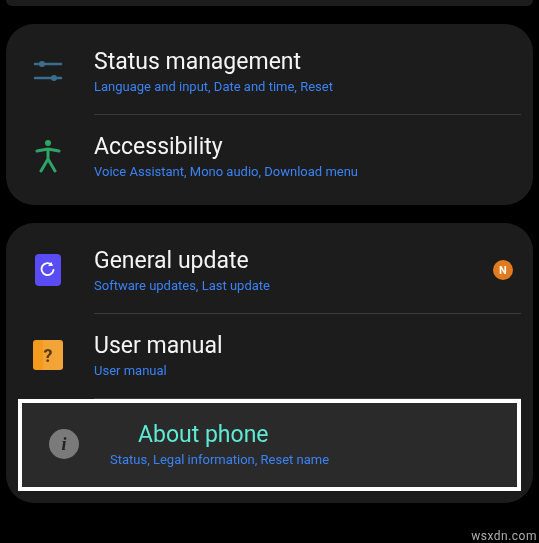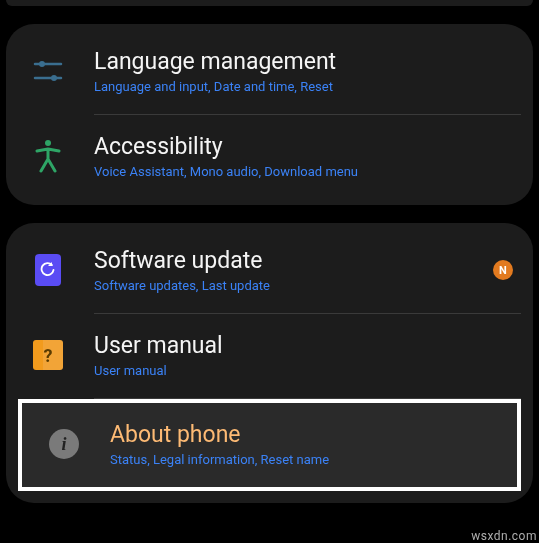--- a/index.html
+++ b/index.html
@@ -70,21 +70,22 @@
       align-items: center;
       justify-content: center;
       margin-left: 8px;
     }
     .highlight {
       border: 4px solid #fff;
       margin: 0 12px 6px 12px;
       background: #2a2a2a;
     }
     .highlight .item-title {
-      color: #fdba74;
+      color: #5eead4;
+      margin-left: 28px;
     }
     .watermark {
       position: absolute;
       right: 2px;
       bottom: 0;
       color: #aeaeae;
       font-size: 12px;
       letter-spacing: 0.5px;
     }
     
@@ -117,21 +118,21 @@
   <div class="item">
     <div class="item-icon">
       <svg width="30" height="26" viewBox="0 0 30 26">
         <line x1="2" y1="6" x2="28" y2="6" stroke="#3a6e8f" stroke-width="2.5" stroke-linecap="round"></line>
         <circle cx="9" cy="6" r="3" fill="#3a6e8f"></circle>
         <line x1="2" y1="20" x2="28" y2="20" stroke="#3a6e8f" stroke-width="2.5" stroke-linecap="round"></line>
         <circle cx="21" cy="20" r="3" fill="#3a6e8f"></circle>
       </svg>
     </div>
     <div class="item-text">
-      <div class="item-title">Language management</div>
+      <div class="item-title">Status management</div>
       <div class="item-subtitle">Language and input, Date and time, Reset</div>
     </div>
   </div>
 
   <div class="divider"></div>
 
   <div class="item">
     <div class="item-icon">
       <svg width="30" height="34" viewBox="0 0 30 34">
         <circle cx="15" cy="4" r="3" fill="#2ea566"></circle>
@@ -151,21 +152,21 @@
   <div class="item">
     <div class="item-icon">
       <div class="sw-box">
         <svg width="16" height="16" viewBox="0 0 16 16">
           <path d="M12 3 A6 6 0 1 0 13.5 8" stroke="#fff" stroke-width="1.8" fill="none" stroke-linecap="round"></path>
           <path d="M12 0 L12 4 L8 4 Z" fill="#fff"></path>
         </svg>
       </div>
     </div>
     <div class="item-text">
-      <div class="item-title">Software update</div>
+      <div class="item-title">General update</div>
       <div class="item-subtitle">Software updates, Last update</div>
     </div>
     <div class="badge">N</div>
   </div>
 
   <div class="divider"></div>
 
   <div class="item">
     <div class="item-icon">
       <div class="um-box">?</div>

